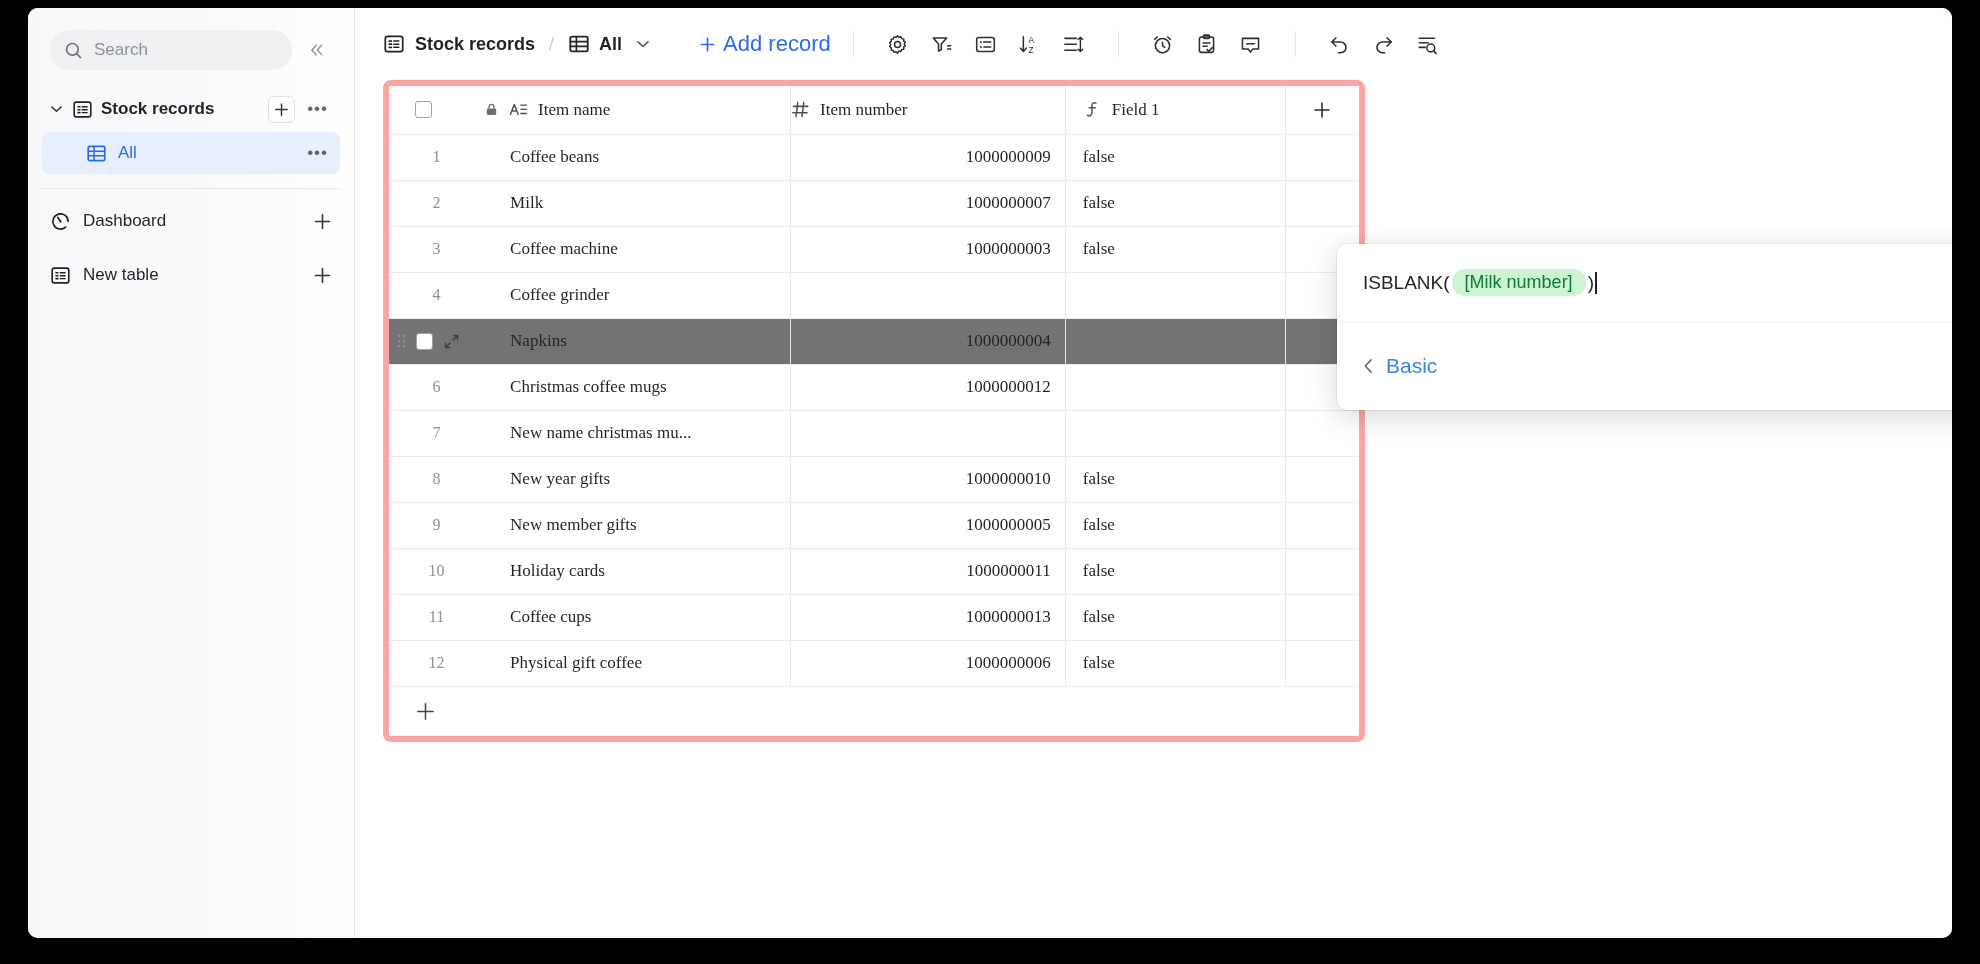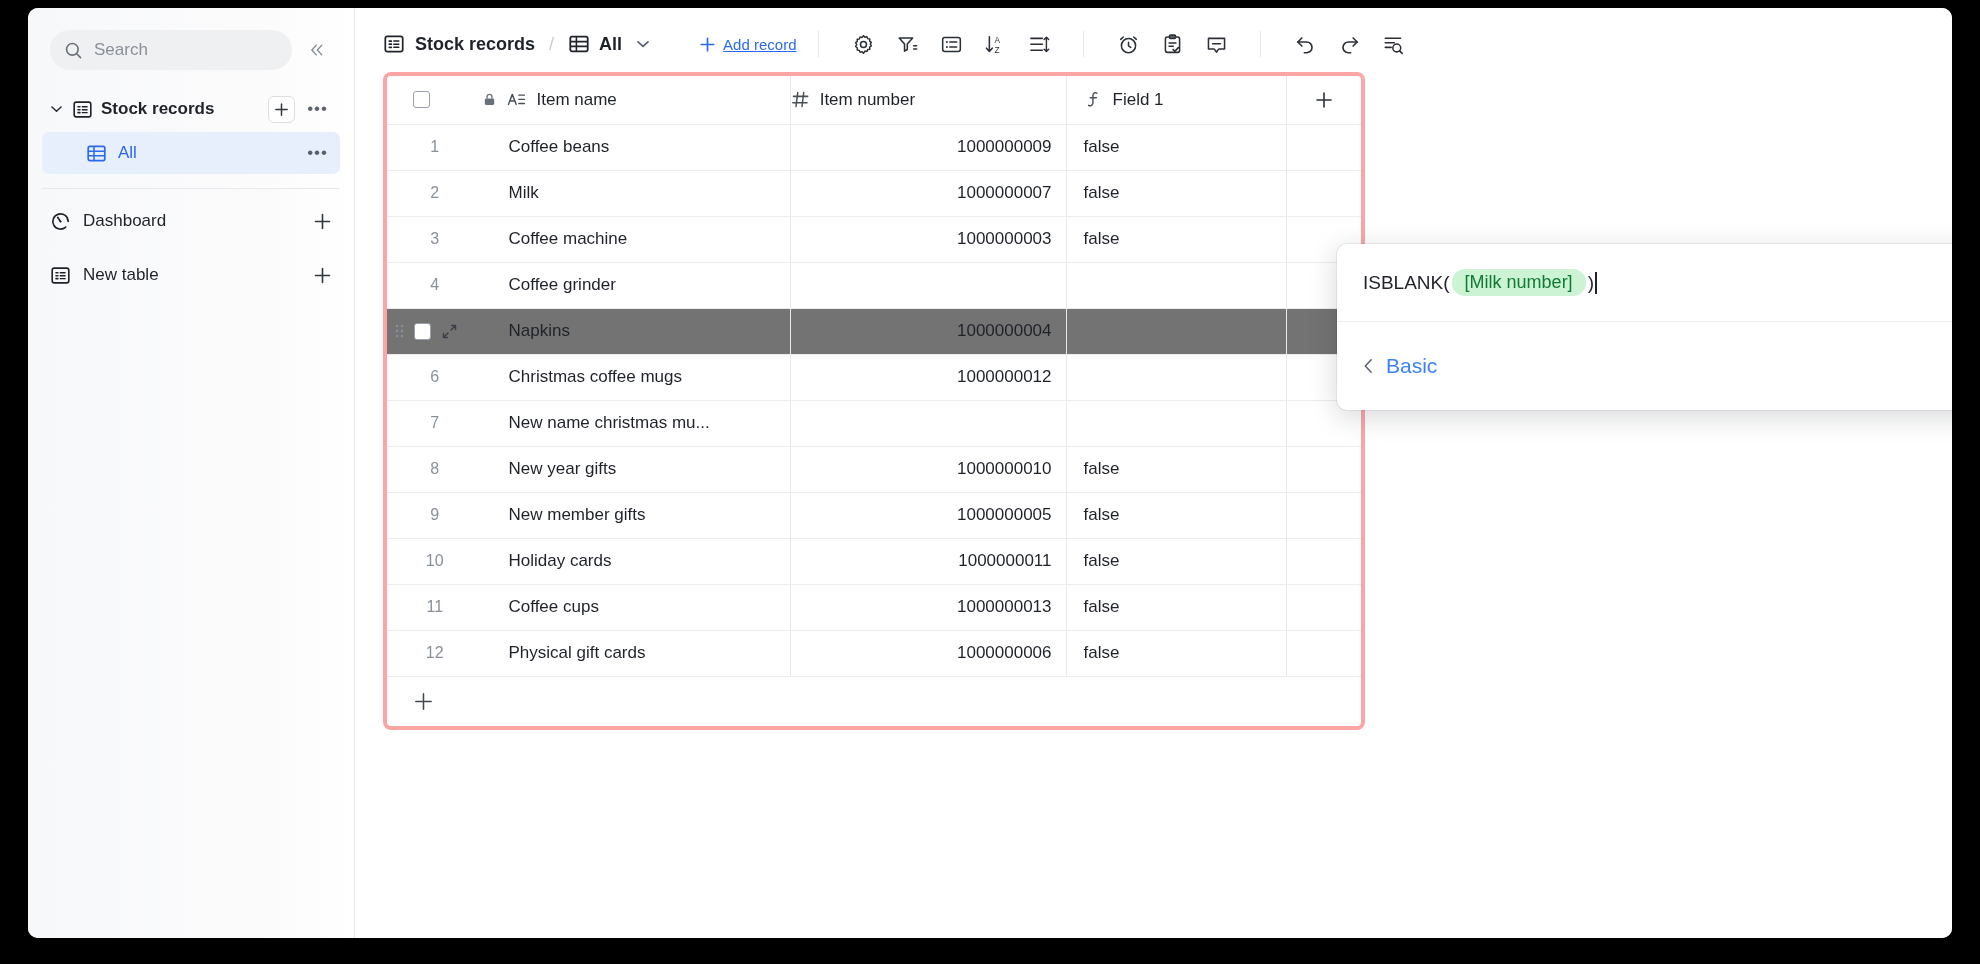--- a/index.html
+++ b/index.html
@@ -122,45 +122,45 @@
   }
   .crumb { display: flex; align-items: center; gap: 10px; }
   .crumb .txt { font-size: 18px; color: #1f2329; font-weight: 600; }
   .crumb-sep { color: #c7cad0; font-size: 18px; margin: 0 14px; }
   .crumb2 { display: flex; align-items: center; gap: 9px; cursor:pointer;}
   .crumb2 .txt { font-size: 18px; color: #1f2329; font-weight: 600; }
   .caret-sm { font-size: 9px; color: #5a6070; margin-left: 6px; }
 
   .addrec {
     display: flex; align-items: center; gap: 7px;
-    color: #2b6af0; font-size: 15px; font-weight: 500;
+    color: #2b6af0; font-size: 22px; font-weight: 500;
     margin-left: 50px;
     cursor: pointer;
     white-space: nowrap;
-    text-decoration: underline;
   }
   .tb-sep { width: 1px; height: 26px; background: #e4e6e9; margin: 0 22px; }
   .tb-icons { display: flex; align-items: center; gap: 0px; }
   .tb-btn {
     width: 44px; height: 40px;
     display: flex; align-items: center; justify-content: center;
     color: #2b2f36;
     cursor: pointer;
     border-radius: 6px;
   }
 
   
   .grid-wrap {
     position: absolute;
-    left: 28px; top: 64px;
+    left: 28px; top: 72px;
     width: 982px;
-    border: 4px solid #fca5a5;
+    border: 6px solid #fca5a5;
     border-radius: 8px;
     background: #fff;
     overflow: hidden;
+    font-family: Liberation Serif, serif;
   }
   .grid { width: 100%; border-collapse: collapse; table-layout: fixed; }
   .grid th, .grid td {
     height: 46px;
     font-size: 17px;
     color: #1f2329;
     padding: 0;
     vertical-align: middle;
     border-bottom: 1px solid #ebecee;
   }
@@ -632,21 +632,21 @@
           </tr>
           <tr>
             <td class="idx">11</td>
             <td class="name">Coffee cups</td>
             <td class="num">1000000013</td>
             <td class="f1">false</td>
             <td></td>
           </tr>
           <tr>
             <td class="idx">12</td>
-            <td class="name">Physical gift cards</td>
+            <td class="name">Physical gift coffee</td>
             <td class="num">1000000006</td>
             <td class="f1">false</td>
             <td></td>
           </tr>
 
           <tr class="addrow">
             <td colspan="5">
               <div class="addrow-plus">
                 <svg width="21" height="21" viewBox="0 0 22 22">
                     <path d="M11 3v16M3 11h16" stroke="#42464e" stroke-width="1.6" stroke-linecap="round"></path>

